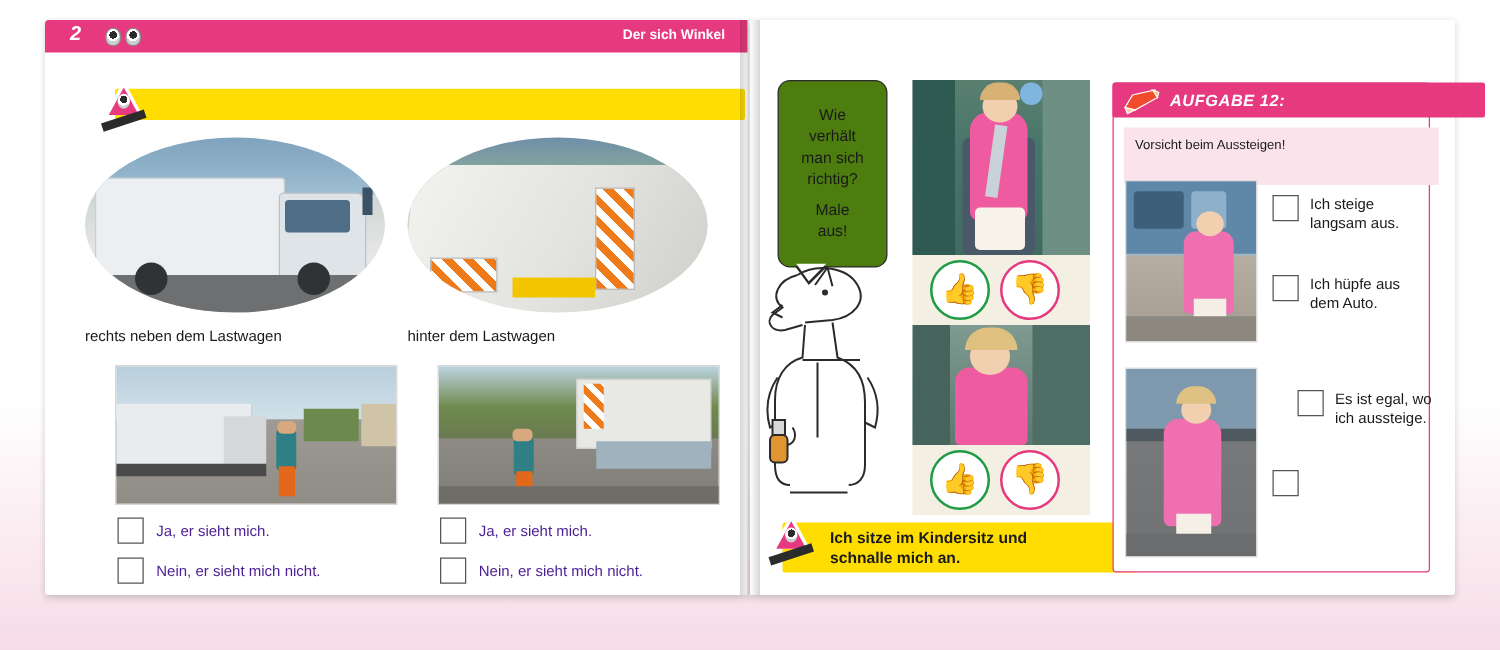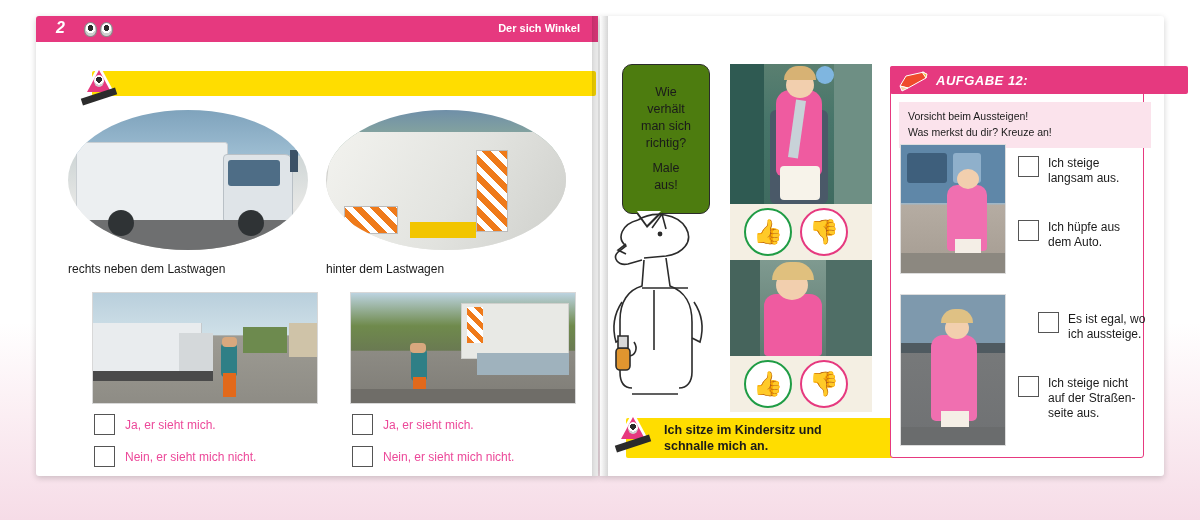--- a/index.html
+++ b/index.html
@@ -47,21 +47,21 @@
              border-left:12px solid transparent;border-right:12px solid transparent;border-bottom:22px solid #e6397f;}
   .sign .bar{position:absolute;left:5px;top:31px;width:36px;height:7px;background:#2b2b2b;transform:rotate(-18deg);}
   .sign .dot{position:absolute;left:18px;top:13px;width:10px;height:12px;border-radius:50%;
              background:radial-gradient(circle at 50% 38%, #2b2b2b 0 3px, #fff 3px 5px, #cfcfcf 5px 100%);}
 
   
   .photo{position:absolute;overflow:hidden;background:#9fb4c4;}
   .cap{position:absolute;font-size:12px;color:#1a1a1a;text-align:left;}
 
   
-  .cbrow{position:absolute;display:flex;align-items:center;gap:10px;font-size:12px;color:#ec4899;}
+  .cbrow{position:absolute;display:flex;align-items:center;gap:10px;font-size:12px;color:#4c1d95;}
   .cb{width:19px;height:19px;border:1.5px solid #555;background:#fff;flex:none;}
 
   
   .bubble{position:absolute;background:#4d7c0f;border:1.5px solid #2b2b2b;border-radius:10px;
           text-align:center;font-size:12.5px;line-height:1.35;color:#1a1a1a;
           display:flex;flex-direction:column;justify-content:center;padding:6px 4px;}
   .bubble:after{content:"";position:absolute;left:14px;bottom:-12px;width:0;height:0;
       border-left:10px solid transparent;border-right:14px solid transparent;border-top:14px solid #fff;}
   .bubble:before{content:"";position:absolute;left:13px;bottom:-15px;width:0;height:0;
       border-left:11px solid transparent;border-right:15px solid transparent;border-top:15px solid #2b2b2b;}
@@ -261,21 +261,20 @@
           <polygon points="2,16 8,6 26,2 28,8 10,18" fill="#ef4b2c" stroke="#fff" stroke-width="1"></polygon>
           <polygon points="2,16 10,18 4,21" fill="#f5d0a0" stroke="#fff" stroke-width="1"></polygon>
           <polygon points="24,2 28,8 29,4" fill="#f0c040" stroke="#fff" stroke-width="1"></polygon>
         </svg>
       </div>
       <span>AUFGABE 12:</span>
     </div>
 
     <div class="taskintro" style="left:299px;top:86px;width:234px;height:32px;">
       <div>Vorsicht beim Aussteigen!</div>
-      <div>Was merkst du dir? Kreuze an!</div>
     </div>
 
     <div class="photo" style="left:300px;top:128px;width:104px;height:128px;border:1px solid #ddd;
          background:linear-gradient(to bottom,#93b4cb 0%,#9fb6c6 46%,#b5aca2 47%,#a49b91 100%);">
       <div style="position:absolute;left:0;top:0;width:104px;height:58px;background:#5f87a8;"></div>
       <div style="position:absolute;left:6px;top:8px;width:40px;height:30px;background:#3e5f7c;border-radius:3px;"></div>
       <div style="position:absolute;left:52px;top:8px;width:28px;height:30px;background:#8fb0cb;border-radius:3px;"></div>
       <div style="position:absolute;left:46px;top:40px;width:40px;height:66px;background:#f06fb0;border-radius:10px 10px 4px 4px;"></div>
       <div style="position:absolute;left:56px;top:24px;width:22px;height:20px;background:#f2cfae;border-radius:50%;"></div>
       <div style="position:absolute;left:54px;top:94px;width:26px;height:26px;background:#f4eee6;"></div>
@@ -310,23 +309,18 @@
 
     <div class="tdrow" style="left:418px;top:296px;width:118px;padding-left:20px;">
       <div class="cb"></div>
       <div>
         <div>Es ist egal, wo</div>
         <div>ich aussteige.</div>
       </div>
     </div>
     <div class="tdrow" style="left:418px;top:360px;width:118px;">
       <div class="cb"></div>
-      <div>
-        <div>Ich steige nicht</div>
-        <div>auf der Straßen-</div>
-        <div>seite aus.</div>
-      </div>
     </div>
   </div>
 
   <div class="gutter"></div>
  </div>
 </div>
 
 </body></html>

